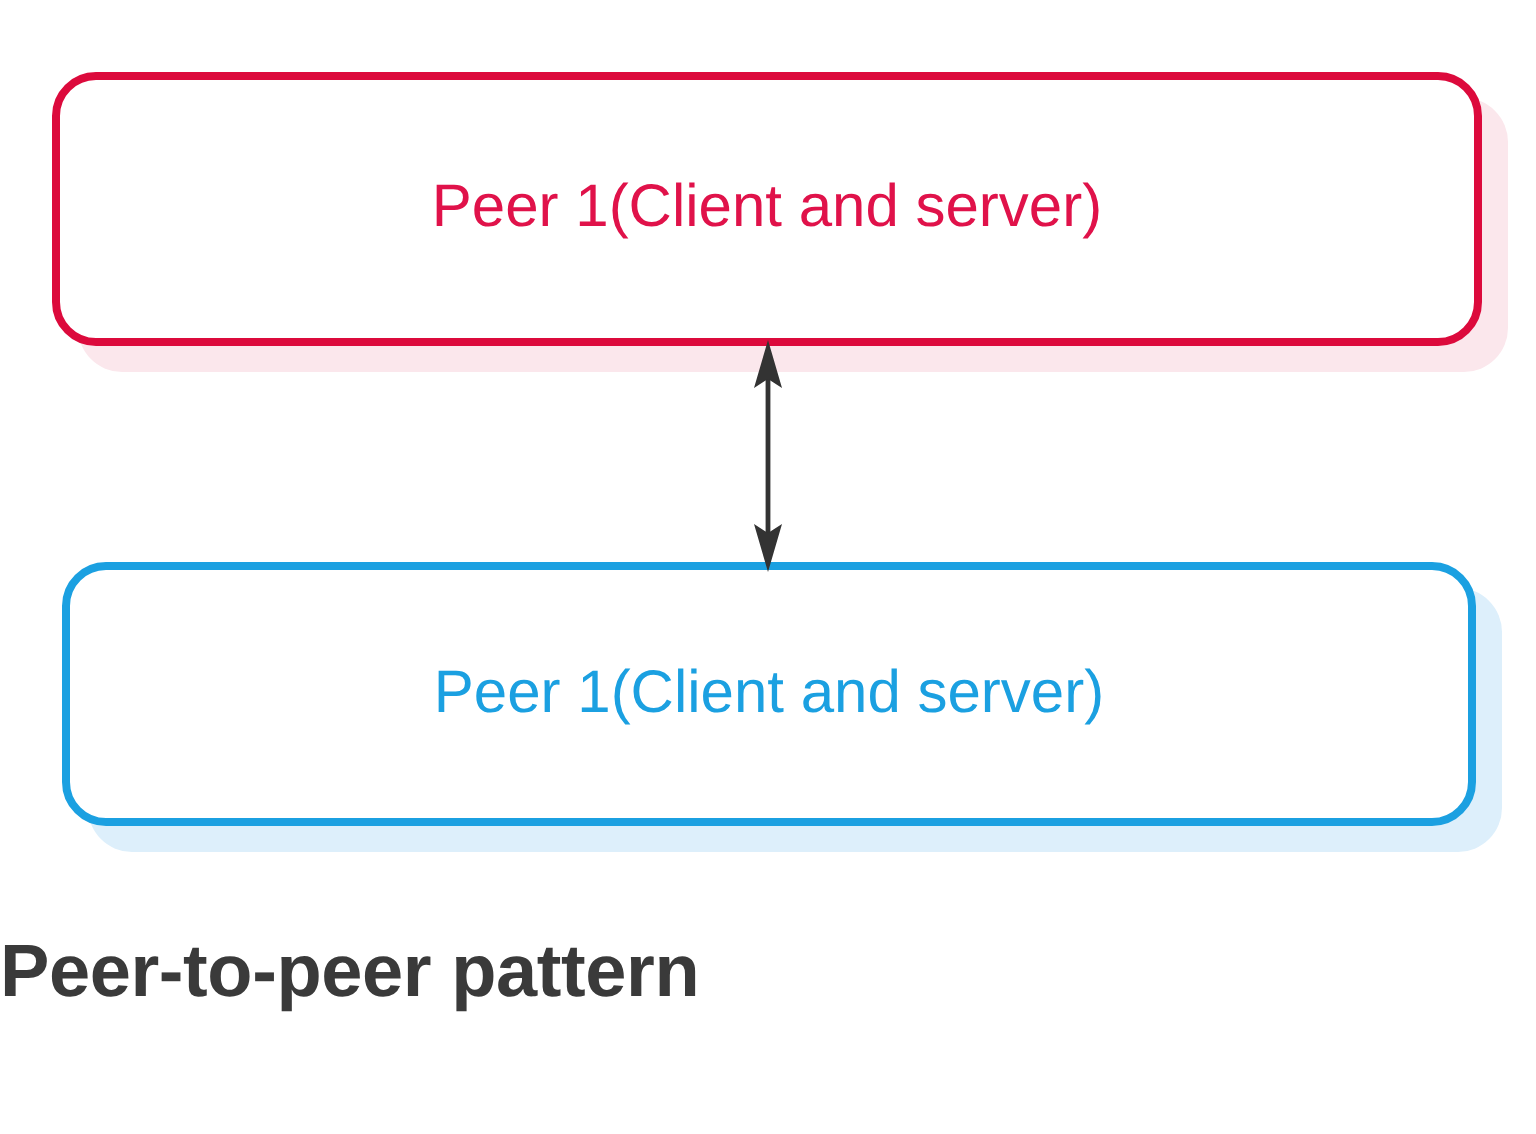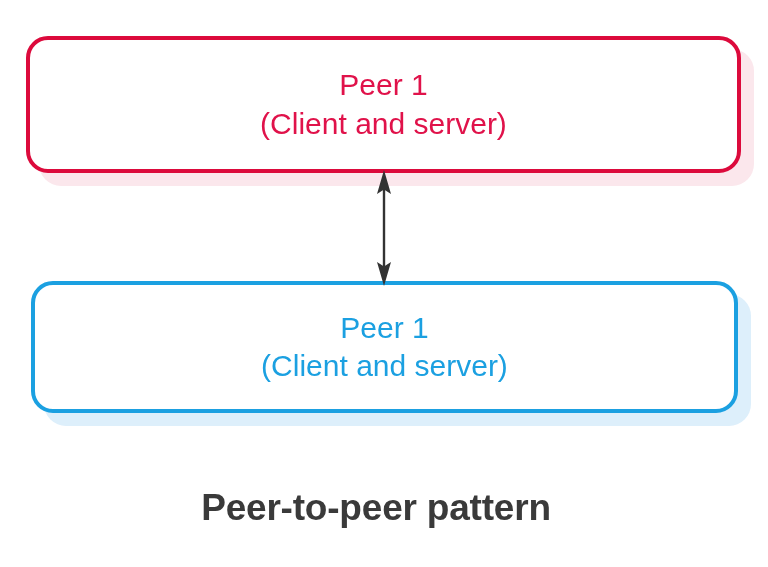--- a/index.html
+++ b/index.html
@@ -23,21 +23,21 @@
 
   
   .node {
     position: absolute;
     box-sizing: border-box;
     background: #ffffff;
     border-style: solid;
     border-width: 4px;
     border-radius: 22px;
     display: flex;
-    flex-direction: column;
+    flex-direction: row;
     align-items: center;
     justify-content: center;
     text-align: center;
     z-index: 3;
   }
 
   
   .node-shadow {
     position: absolute;
     box-sizing: border-box;
@@ -94,23 +94,23 @@
     top: 168px;
     width: 48px;
     height: 120px;
     z-index: 4;
   }
 
   
   #caption {
     position: absolute;
     left: 0;
-    top: 487px;
+    top: 465px;
     width: 752px;
-    text-align: center;
+    text-align: left;
     font-size: 37px;
     font-weight: bold;
     color: #3A3A3A;
     letter-spacing: -0.2px;
   }
 </style>
 </head>
 <body>
 
 <div id="diagram">

